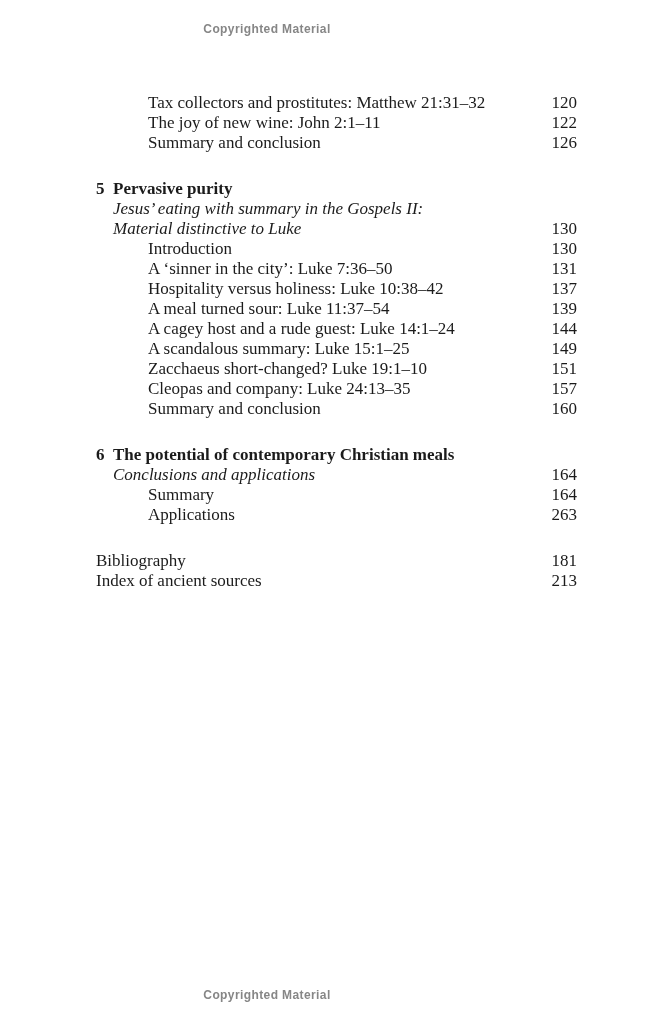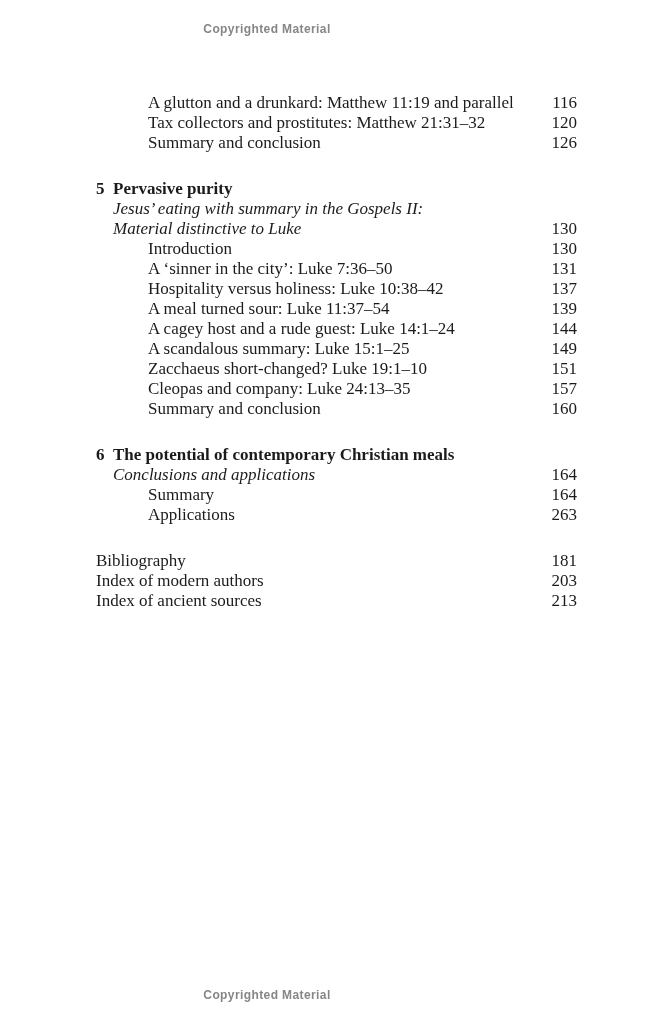--- a/index.html
+++ b/index.html
@@ -59,27 +59,27 @@
 <body>
 
 <div class="page">
   <div class="watermark top">Copyrighted Material</div>
 
   <div class="toc">
     <div id="toc-list">
         <div class="toc-block">
           <div class="toc-row type-sub">
 
-    <span class="txt">A glutton and a drunkard: Matthew 11:19 and parallel</span>
-    <span class="pg">116</span>
+    <span class="txt">Tax collectors and prostitutes: Matthew 21:31–32</span>
+    <span class="pg">120</span>
   </div>
           <div class="toc-row type-sub">
 
-    <span class="txt">Tax collectors and prostitutes: Matthew 21:31–32</span>
-    <span class="pg">120</span>
+    <span class="txt">The joy of new wine: John 2:1–11</span>
+    <span class="pg">122</span>
   </div>
           <div class="toc-row type-sub">
 
     <span class="txt">Summary and conclusion</span>
     <span class="pg">126</span>
   </div>
         </div>
         <div class="toc-block">
           <div class="toc-row type-chapter">
     <span class="num">5</span>
@@ -165,25 +165,20 @@
   </div>
         </div>
         <div class="toc-block">
           <div class="toc-row type-top">
 
     <span class="txt">Bibliography</span>
     <span class="pg">181</span>
   </div>
           <div class="toc-row type-top">
 
-    <span class="txt">Index of modern authors</span>
-    <span class="pg">203</span>
-  </div>
-          <div class="toc-row type-top">
-
     <span class="txt">Index of ancient sources</span>
     <span class="pg">213</span>
   </div>
         </div>
       </div>
   </div>
 
   <div class="watermark bottom">Copyrighted Material</div>
 </div>
 

